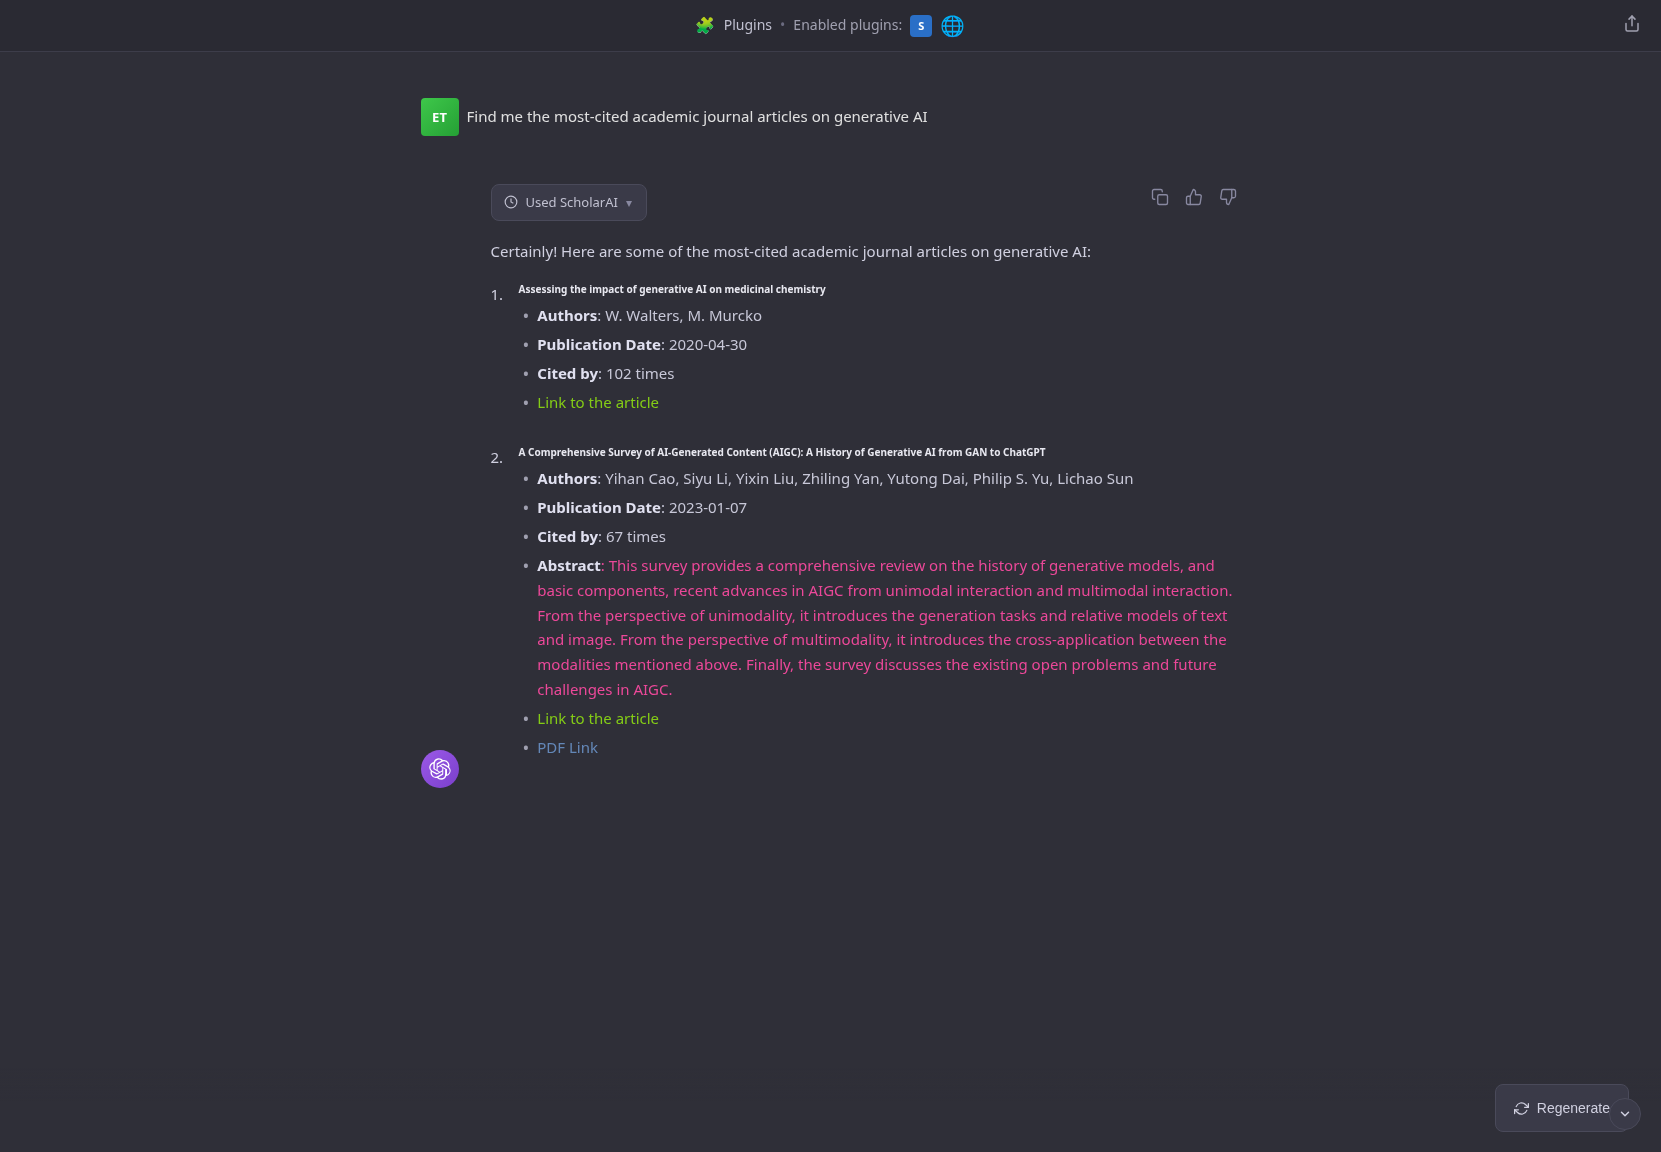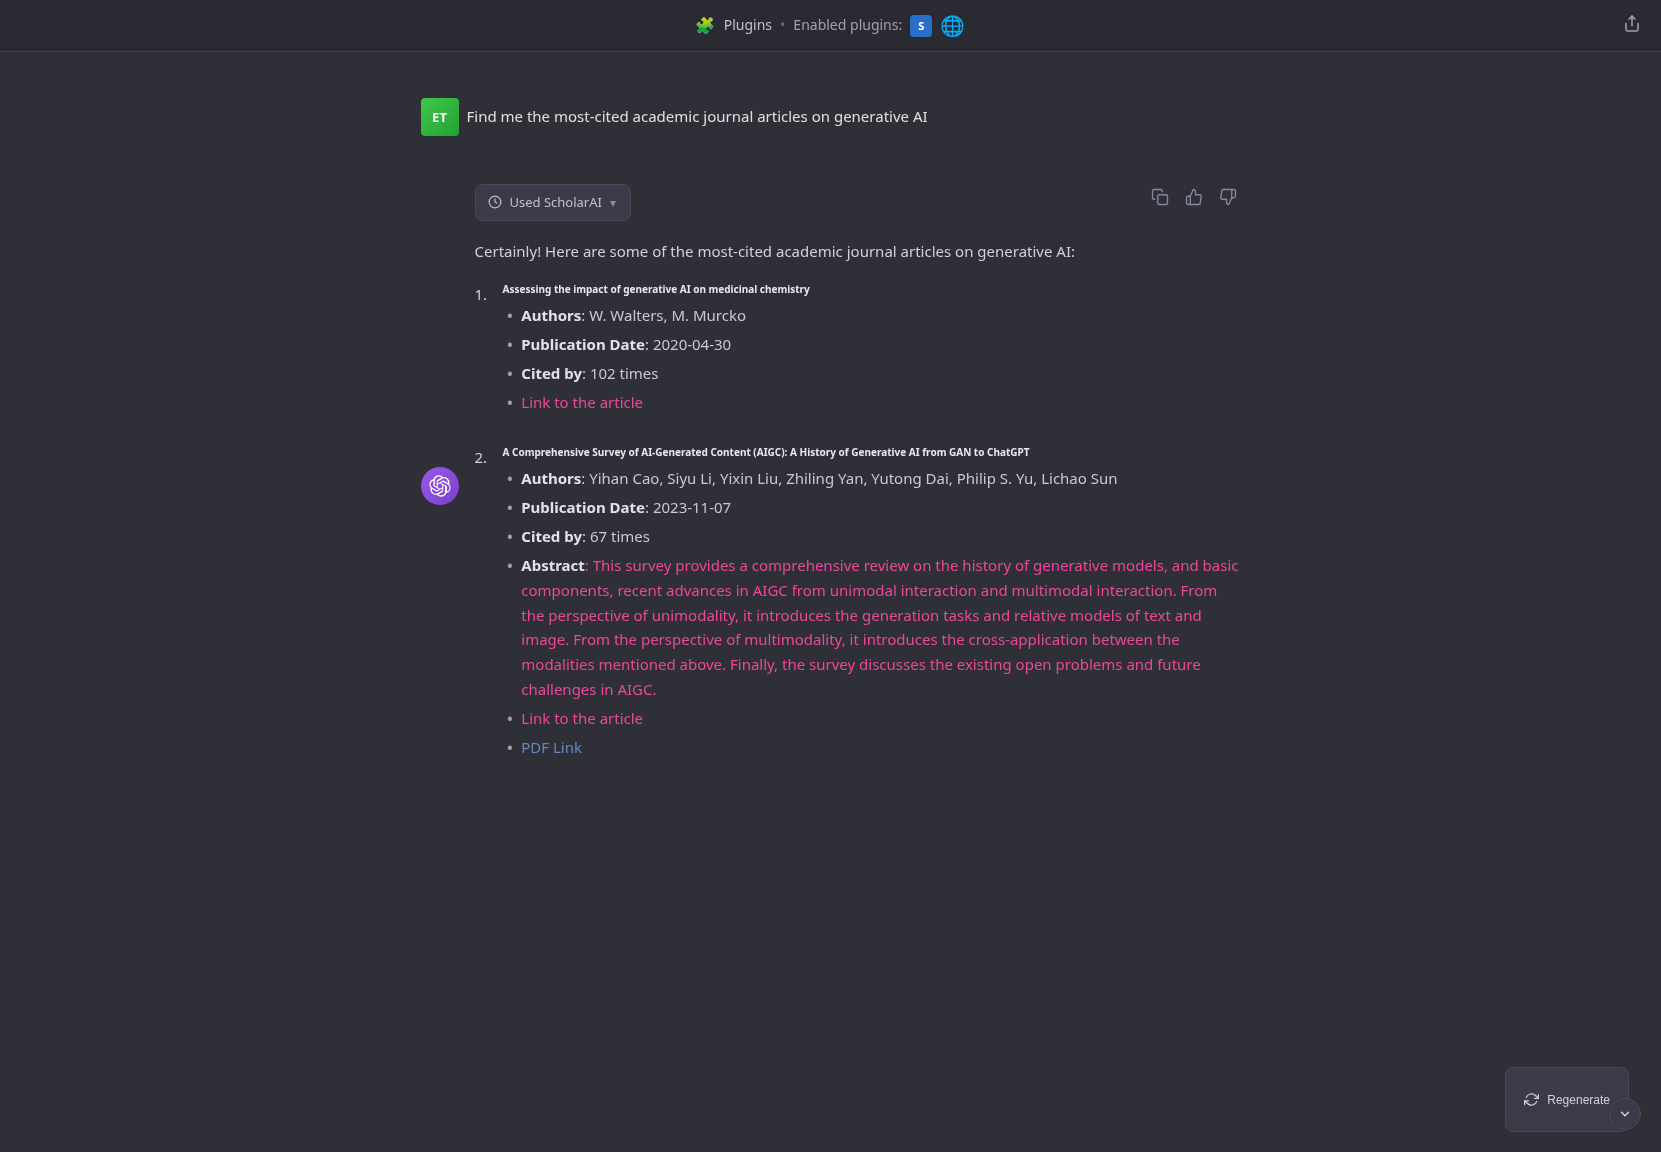--- a/index.html
+++ b/index.html
@@ -96,22 +96,22 @@
     }
     .user-message-text {
       padding-top: 6px;
       font-size: 15px;
       color: #e0e0e0;
     }
 
     
     .ai-message-row {
       display: flex;
-      align-items: center;
-      gap: 16px;
+      align-items: flex-end;
+      gap: 32px;
       margin-bottom: 32px;
     }
     .ai-avatar {
       width: 38px;
       height: 38px;
       border-radius: 50%;
       background: linear-gradient(135deg, #9b59e8, #7a3fcb);
       display: flex;
       align-items: center;
       justify-content: center;
@@ -197,21 +197,21 @@
       flex-shrink: 0;
     }
     .detail-label {
       font-weight: 700;
       color: #e0e0f0;
     }
     .detail-value {
       color: #c8c8d8;
     }
     .link-text {
-      color: #ec4899;
+      color: #84cc16;
       text-decoration: none;
       cursor: pointer;
     }
     .pdf-link-text {
       color: #7aadee;
       text-decoration: none;
       cursor: pointer;
       opacity: 0.7;
     }
     .abstract-text {
@@ -232,22 +232,22 @@
       padding: 16px 32px 20px 20px;
       background: linear-gradient(to top, #2f2f38 60%, transparent);
     }
     .regenerate-btn {
       display: flex;
       align-items: center;
       gap: 8px;
       background: #3a3a48;
       border: 1px solid #4a4a5a;
       border-radius: 8px;
-      padding: 24px 18px;
-      font-size: 12px;
+      padding: 15px 18px;
+      font-size: 14px;
       color: #d0d0e0;
       cursor: pointer;
     }
     .scroll-btn {
       position: fixed;
       bottom: 22px;
       right: 20px;
       width: 32px;
       height: 32px;
       border-radius: 50%;
@@ -389,21 +389,21 @@
             <span class="num-label">2.</span>
             <div class="item-body">
               <div class="article-title">A Comprehensive Survey of AI-Generated Content (AIGC): A History of Generative AI from GAN to ChatGPT</div>
               <ul class="article-details">
                 <li class="article-detail-item">
                   <span class="bullet">•</span>
                   <span><span class="detail-label">Authors</span><span class="detail-value">: Yihan Cao, Siyu Li, Yixin Liu, Zhiling Yan, Yutong Dai, Philip S. Yu, Lichao Sun</span></span>
                 </li>
                 <li class="article-detail-item">
                   <span class="bullet">•</span>
-                  <span><span class="detail-label">Publication Date</span><span class="detail-value">: 2023-11-07</span></span>
+                  <span><span class="detail-label">Publication Date</span><span class="detail-value">: 2023-01-07</span></span>
                 </li>
                 <li class="article-detail-item">
                   <span class="bullet">•</span>
                   <span><span class="detail-label">Cited by</span><span class="detail-value">: 67 times</span></span>
                 </li>
                 <li class="article-detail-item" style="align-items: flex-start;">
                   <span class="bullet">•</span>
                   <span><span class="detail-label">Abstract</span><span class="abstract-text">: This survey provides a comprehensive review on the history of generative models, and basic components, recent advances in AIGC from unimodal interaction and multimodal interaction. From the perspective of unimodality, it introduces the generation tasks and relative models of text and image. From the perspective of multimodality, it introduces the cross-application between the modalities mentioned above. Finally, the survey discusses the existing open problems and future challenges in AIGC.</span></span>
                 </li>
                 <li class="article-detail-item">

